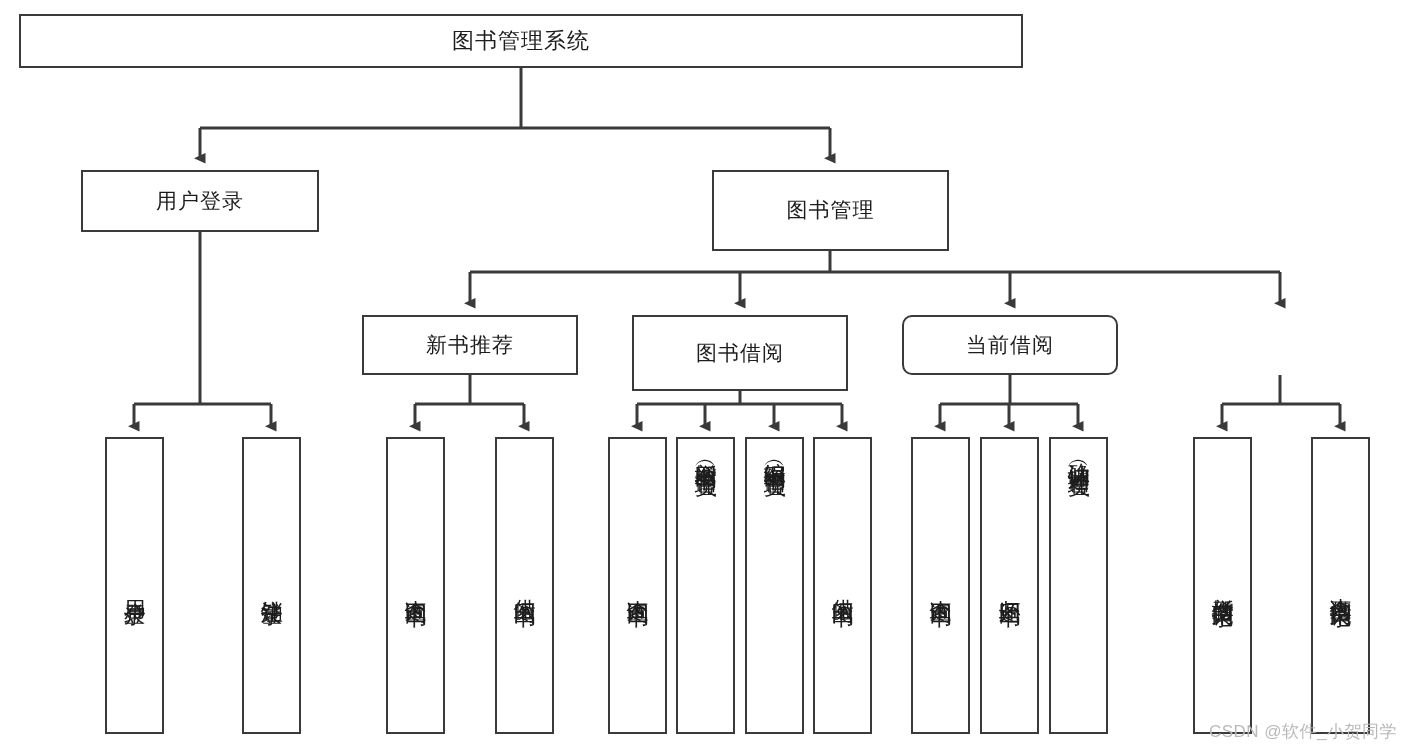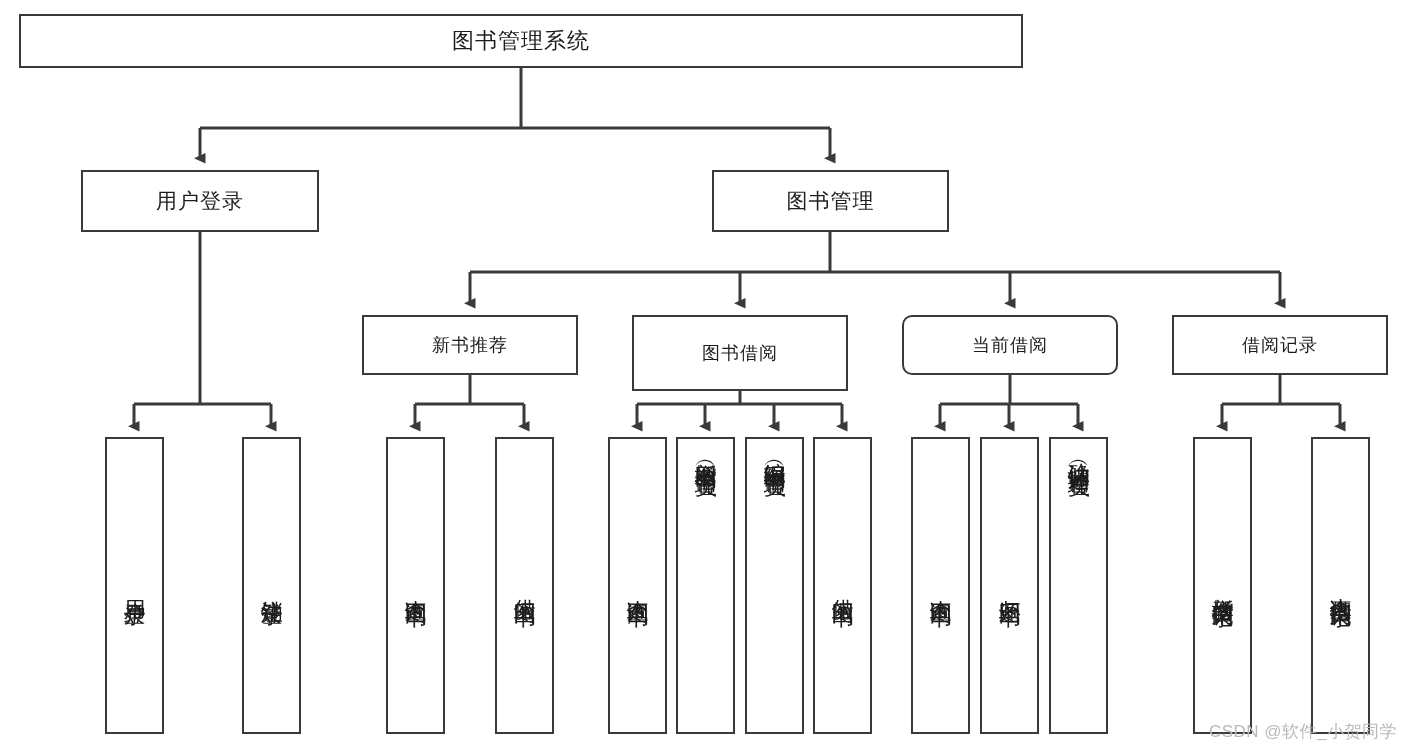--- a/index.html
+++ b/index.html
@@ -36,21 +36,21 @@
   .node .label{
     font-size:21px;
     line-height:1.25;
     letter-spacing:1px;
     color:#1d1d1d;
     white-space:nowrap;
   }
   
   .node.root .label{font-size:22px;}
   .node.lvl1 .label{font-size:21px;}
-  .node.lvl2 .label{font-size:18px;}
+  .node.lvl2 .label{font-size:21px;}
 
   
   .leaf{
     position:absolute;
     box-sizing:border-box;
     background:#ffffff;
     border:2px solid #3a3a3a;
     display:flex;
     align-items:flex-start;
     justify-content:center;
@@ -137,39 +137,36 @@
   </svg>
 
   <div class="node root" style="left:19px;top:14px;width:1004px;height:54px;">
     <span class="label">图书管理系统</span>
   </div>
 
   <div class="node lvl1" style="left:81px;top:170px;width:238px;height:62px;">
     <span class="label">用户登录</span>
   </div>
 
-  <div class="node lvl1" style="left:712px;top:170px;width:237px;height:62px;text-align:right;">
+  <div class="node lvl1" style="left:712px;top:170px;width:237px;height:81px;text-align:right;">
     <span class="label">图书管理</span>
   </div>
 
   <div class="node lvl2" style="left:362px;top:315px;width:216px;height:60px;">
     <span class="label">新书推荐</span>
   </div>
 
   <div class="node lvl2" style="left:632px;top:315px;width:216px;height:76px;">
     <span class="label">图书借阅</span>
   </div>
 
   <div class="node lvl2" style="left:902px;top:315px;width:216px;height:60px;border-radius:10px;">
     <span class="label">当前借阅</span>
   </div>
 
-  <div class="node lvl2" style="left:1172px;top:315px;width:216px;height:60px;">
-    <span class="label">借阅记录</span>
-  </div>
 
   <div class="leaf center" style="left:105px;top:437px;width:59px;height:297px;">
     <span class="vlabel">用户登录</span>
   </div>
 
   <div class="leaf center" style="left:242px;top:437px;width:59px;height:297px;">
     <span class="vlabel">注销登录</span>
   </div>
 
   <div class="leaf center" style="left:386px;top:437px;width:59px;height:297px;">

